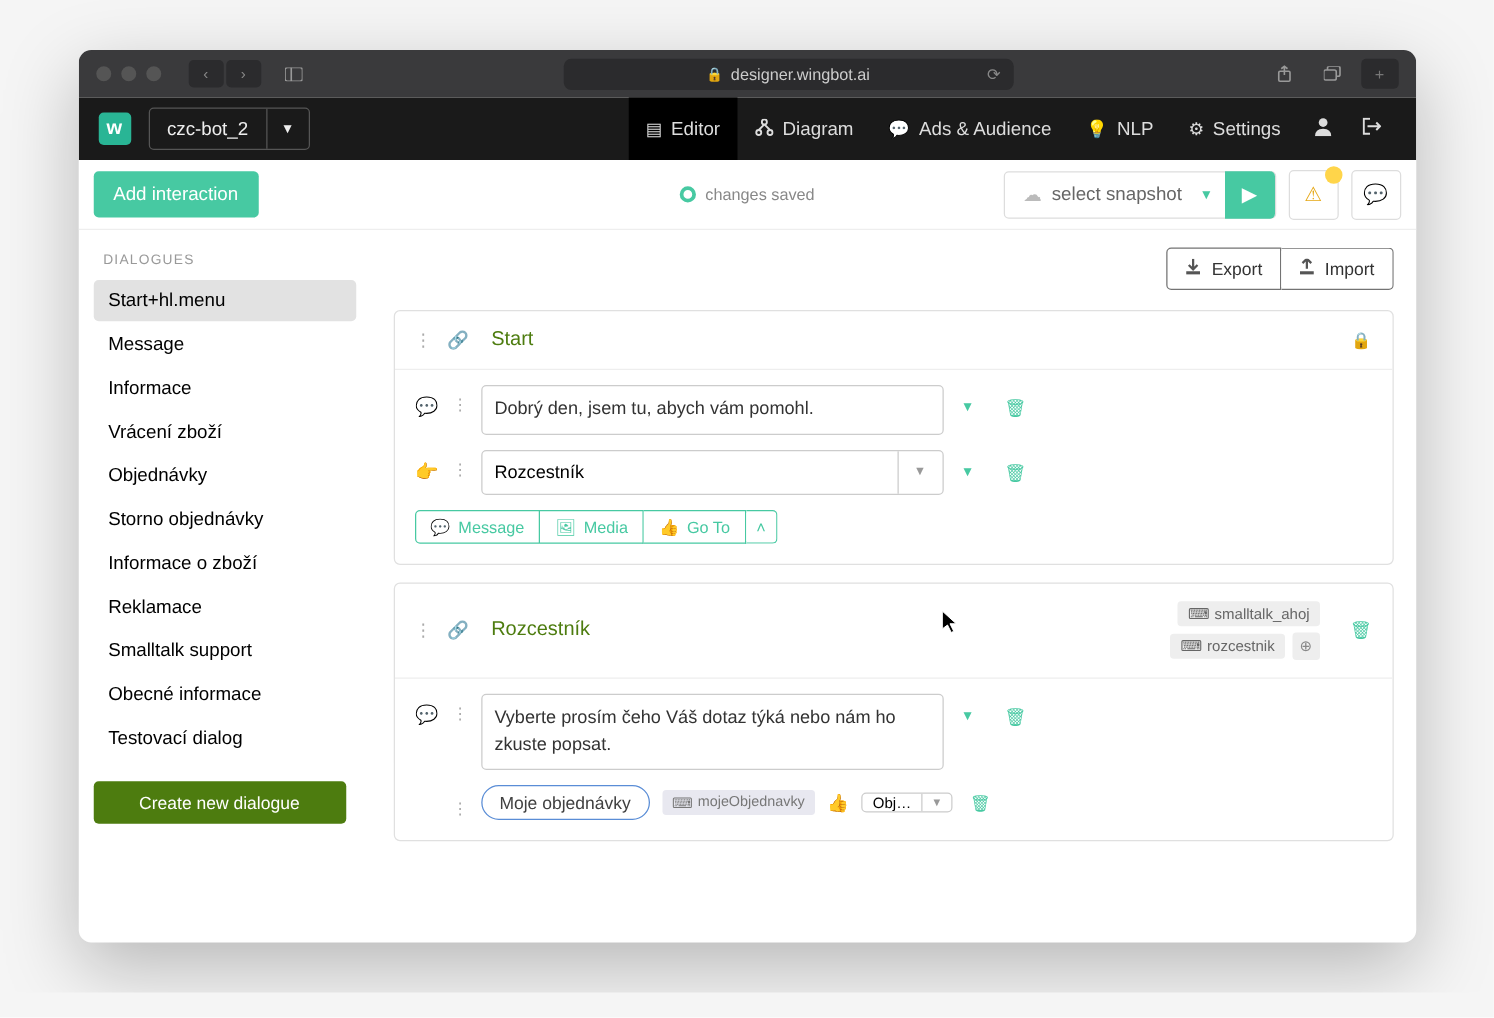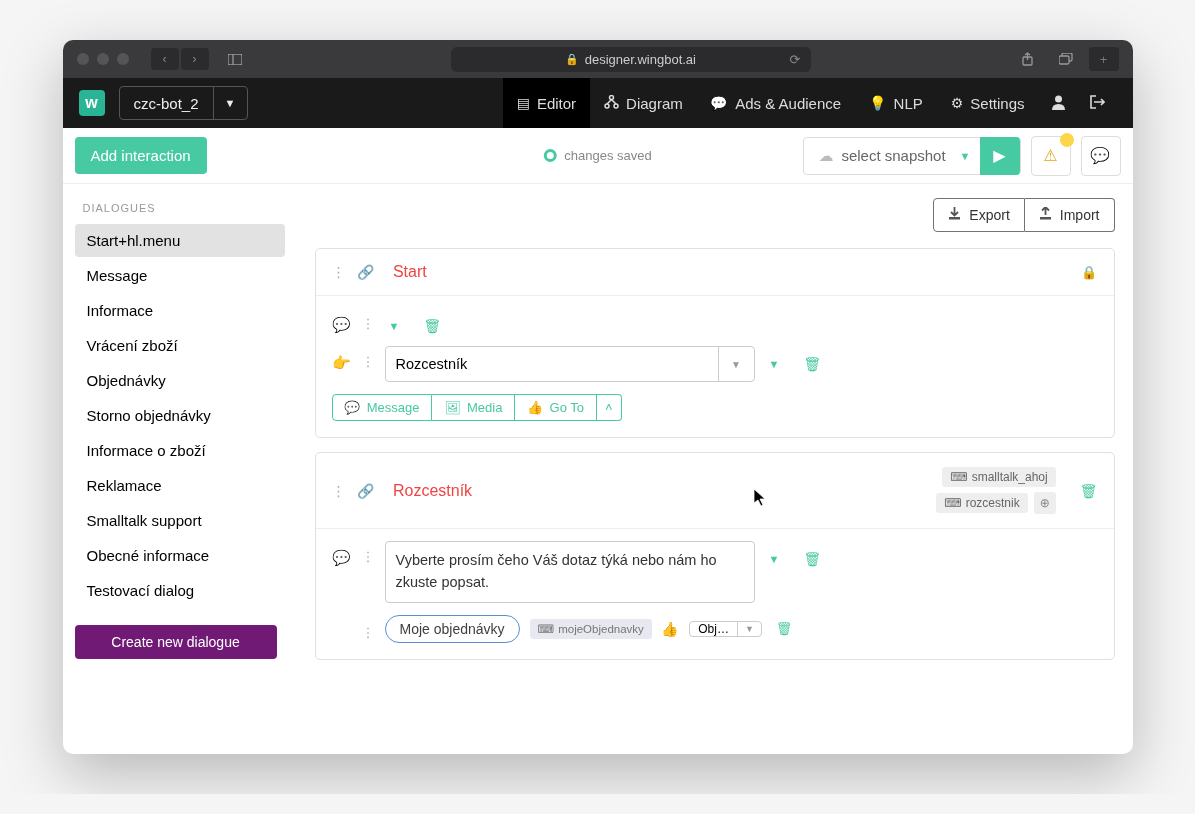--- a/index.html
+++ b/index.html
@@ -46,33 +46,33 @@
   .iconbtn { width:40px; height:40px; border:1px solid #ddd; border-radius:4px; display:flex; align-items:center; justify-content:center; color:#e6a817; position:relative; font-size:16px; }
   .iconbtn.chat { color:#555; }
   .badge-dot { position:absolute; top:-4px; right:-4px; width:14px; height:14px; background:#ffd54a; border-radius:50%; }
 
   
   .body { display:flex; min-height: 570px; }
   .leftcol { width: 222px; padding: 12px 0 12px 12px; }
   .dlabel { font-size:11px; letter-spacing:1px; color:#999; padding: 6px 8px 10px; }
   .dlg-item { padding: 8px 12px; font-size:15px; color:#000000; border-radius:4px; margin-bottom:2px; cursor:pointer; }
   .dlg-item.active { background:#e2e2e2; }
-  .create-dlg { background:#701a75; color:#fff; border:none; border-radius:4px; padding:9px 14px; font-size:14px; width:calc(100% - 8px); margin-top:16px; margin-left:0; }
+  .create-dlg { background:#4d7c0f; color:#fff; border:none; border-radius:4px; padding:9px 14px; font-size:14px; width:calc(100% - 8px); margin-top:16px; margin-left:0; }
 
   .maincol { flex:1; padding: 0 18px 18px 30px; }
   .exportrow { display:flex; justify-content:flex-end; padding: 14px 0 16px; gap:0; }
   .ebtn { border:1px solid #737373; padding: 8px 14px; font-size:14px; display:flex; align-items:flex-start; gap:8px; color:#333; background:#fff; }
   .ebtn:first-child { border-radius:4px 0 0 4px; }
   .ebtn:last-child { border-radius:0 4px 4px 0; border-left:none; }
 
   .card { border:1px solid #e0e0e0; border-radius:5px; margin-bottom: 14px; background:#fff; }
   .card-head { display:flex; align-items:center; padding: 14px 16px; gap:12px; border-bottom:1px solid #eee; }
   .drag-ic { color:#aaa; font-size:14px; }
   .link-ic { color:#47c9a2; font-size:14px; }
-  .card-title { font-size:16px; color:#ef4444; margin-left:6px; }
+  .card-title { font-size:16px; color:#4d7c0f; margin-left:6px; }
   .lock-ic { margin-left:auto; color:#bbb; font-size:13px; }
   .trash-ic { margin-left:auto; color:#47c9a2; font-size:14px; }
   .tags { margin-left:auto; display:flex; flex-direction:column; gap:5px; align-items:flex-end; }
   .tagrow { display:flex; gap:6px; align-items:center; }
   .tag { background:#eee; padding:3px 8px; border-radius:3px; font-size:12px; color:#666; display:flex; align-items:center; gap:4px; }
   .tag-btn { background:#eee; width:22px; height:22px; border-radius:3px; display:flex; align-items:center; justify-content:center; color:#888; font-size:12px; }
 
   .card-body { padding: 12px 16px 16px; }
   .row { display:flex; align-items:flex-start; gap:10px; margin-bottom: 12px; }
   .row-ic { color:#555; width:20px; text-align:center; padding-top:8px; font-size:15px; }
@@ -263,20 +263,21 @@
         <div class="card-head">
           <span class="drag-ic">⋮</span>
           <span class="link-ic">🔗</span>
           <span class="card-title">Start</span>
           <span class="lock-ic">🔒</span>
         </div>
         <div class="card-body">
           <div class="row">
             <span class="row-ic">💬</span>
             <span class="row-menu">⋮</span>
+            <textarea class="textarea" rows="1" style="">Dobrý den, jsem tu, abych vám pomohl.</textarea>
             <span class="row-dd">▼</span>
             <span class="row-trash">🗑</span>
           </div>
           <div class="row">
             <span class="row-ic">👉</span>
             <span class="row-menu">⋮</span>
             <div class="select">
               <span>Rozcestník</span>
               <div class="dd">▼</div>
             </div>

